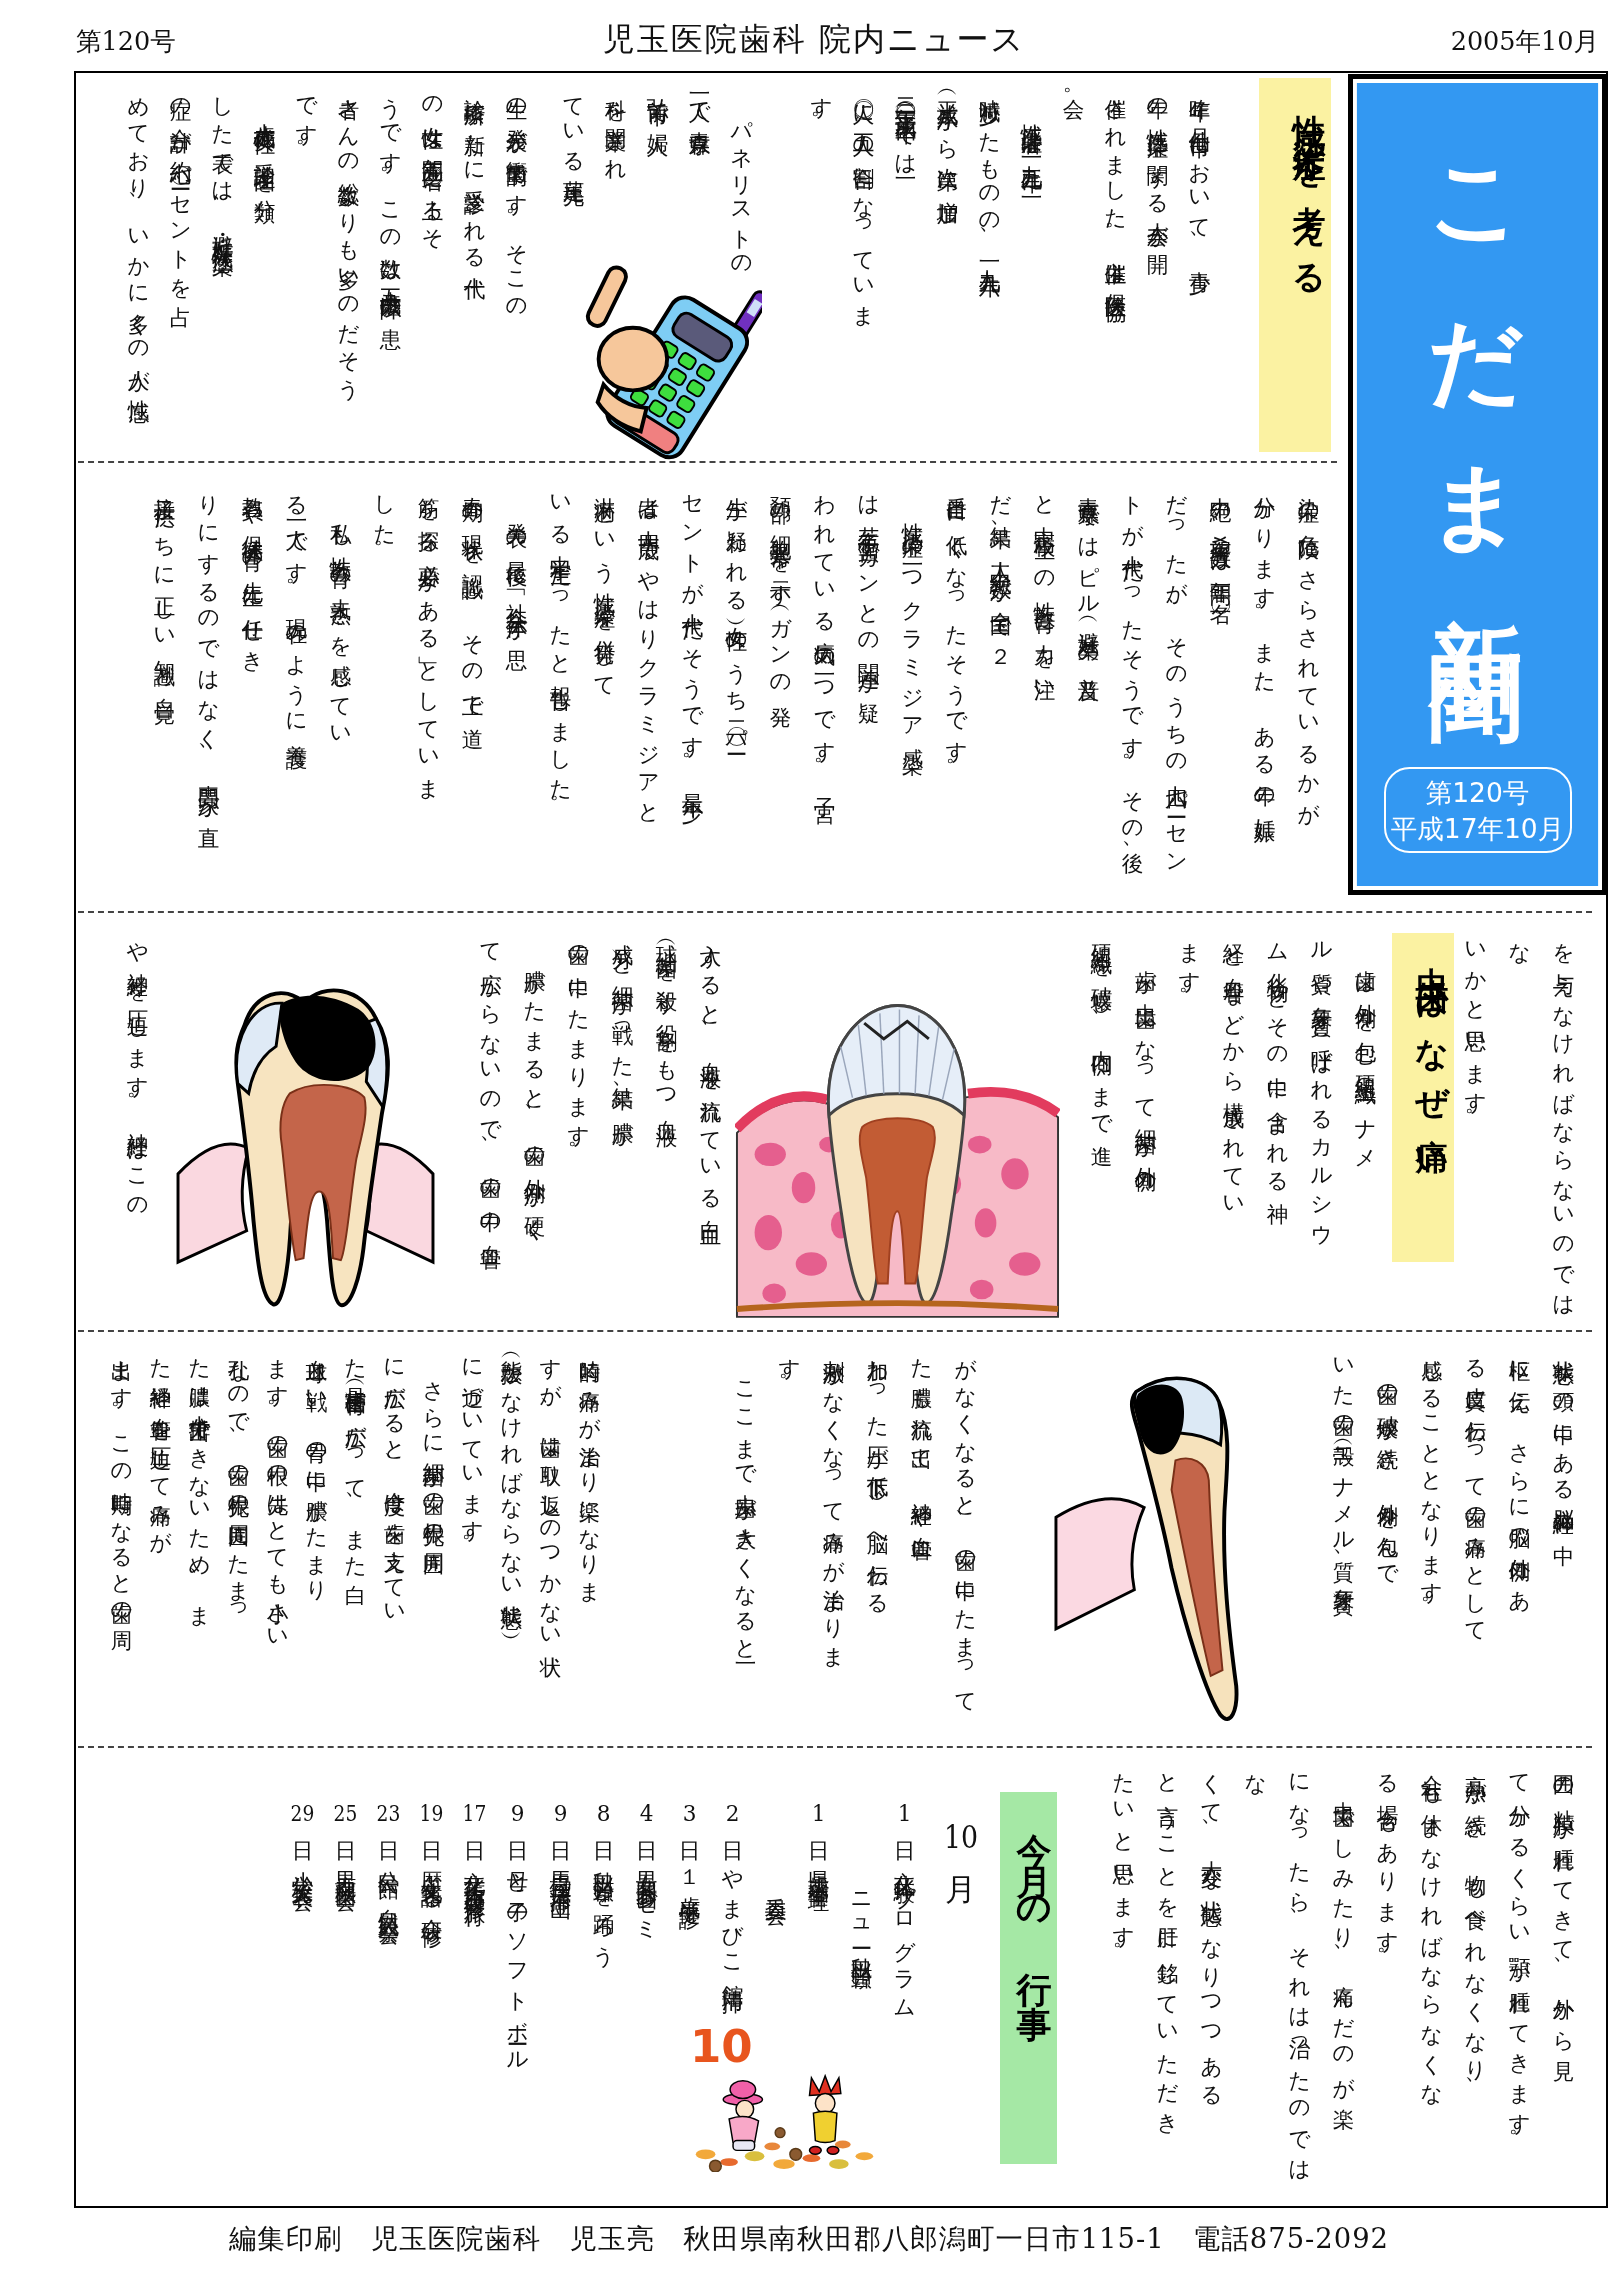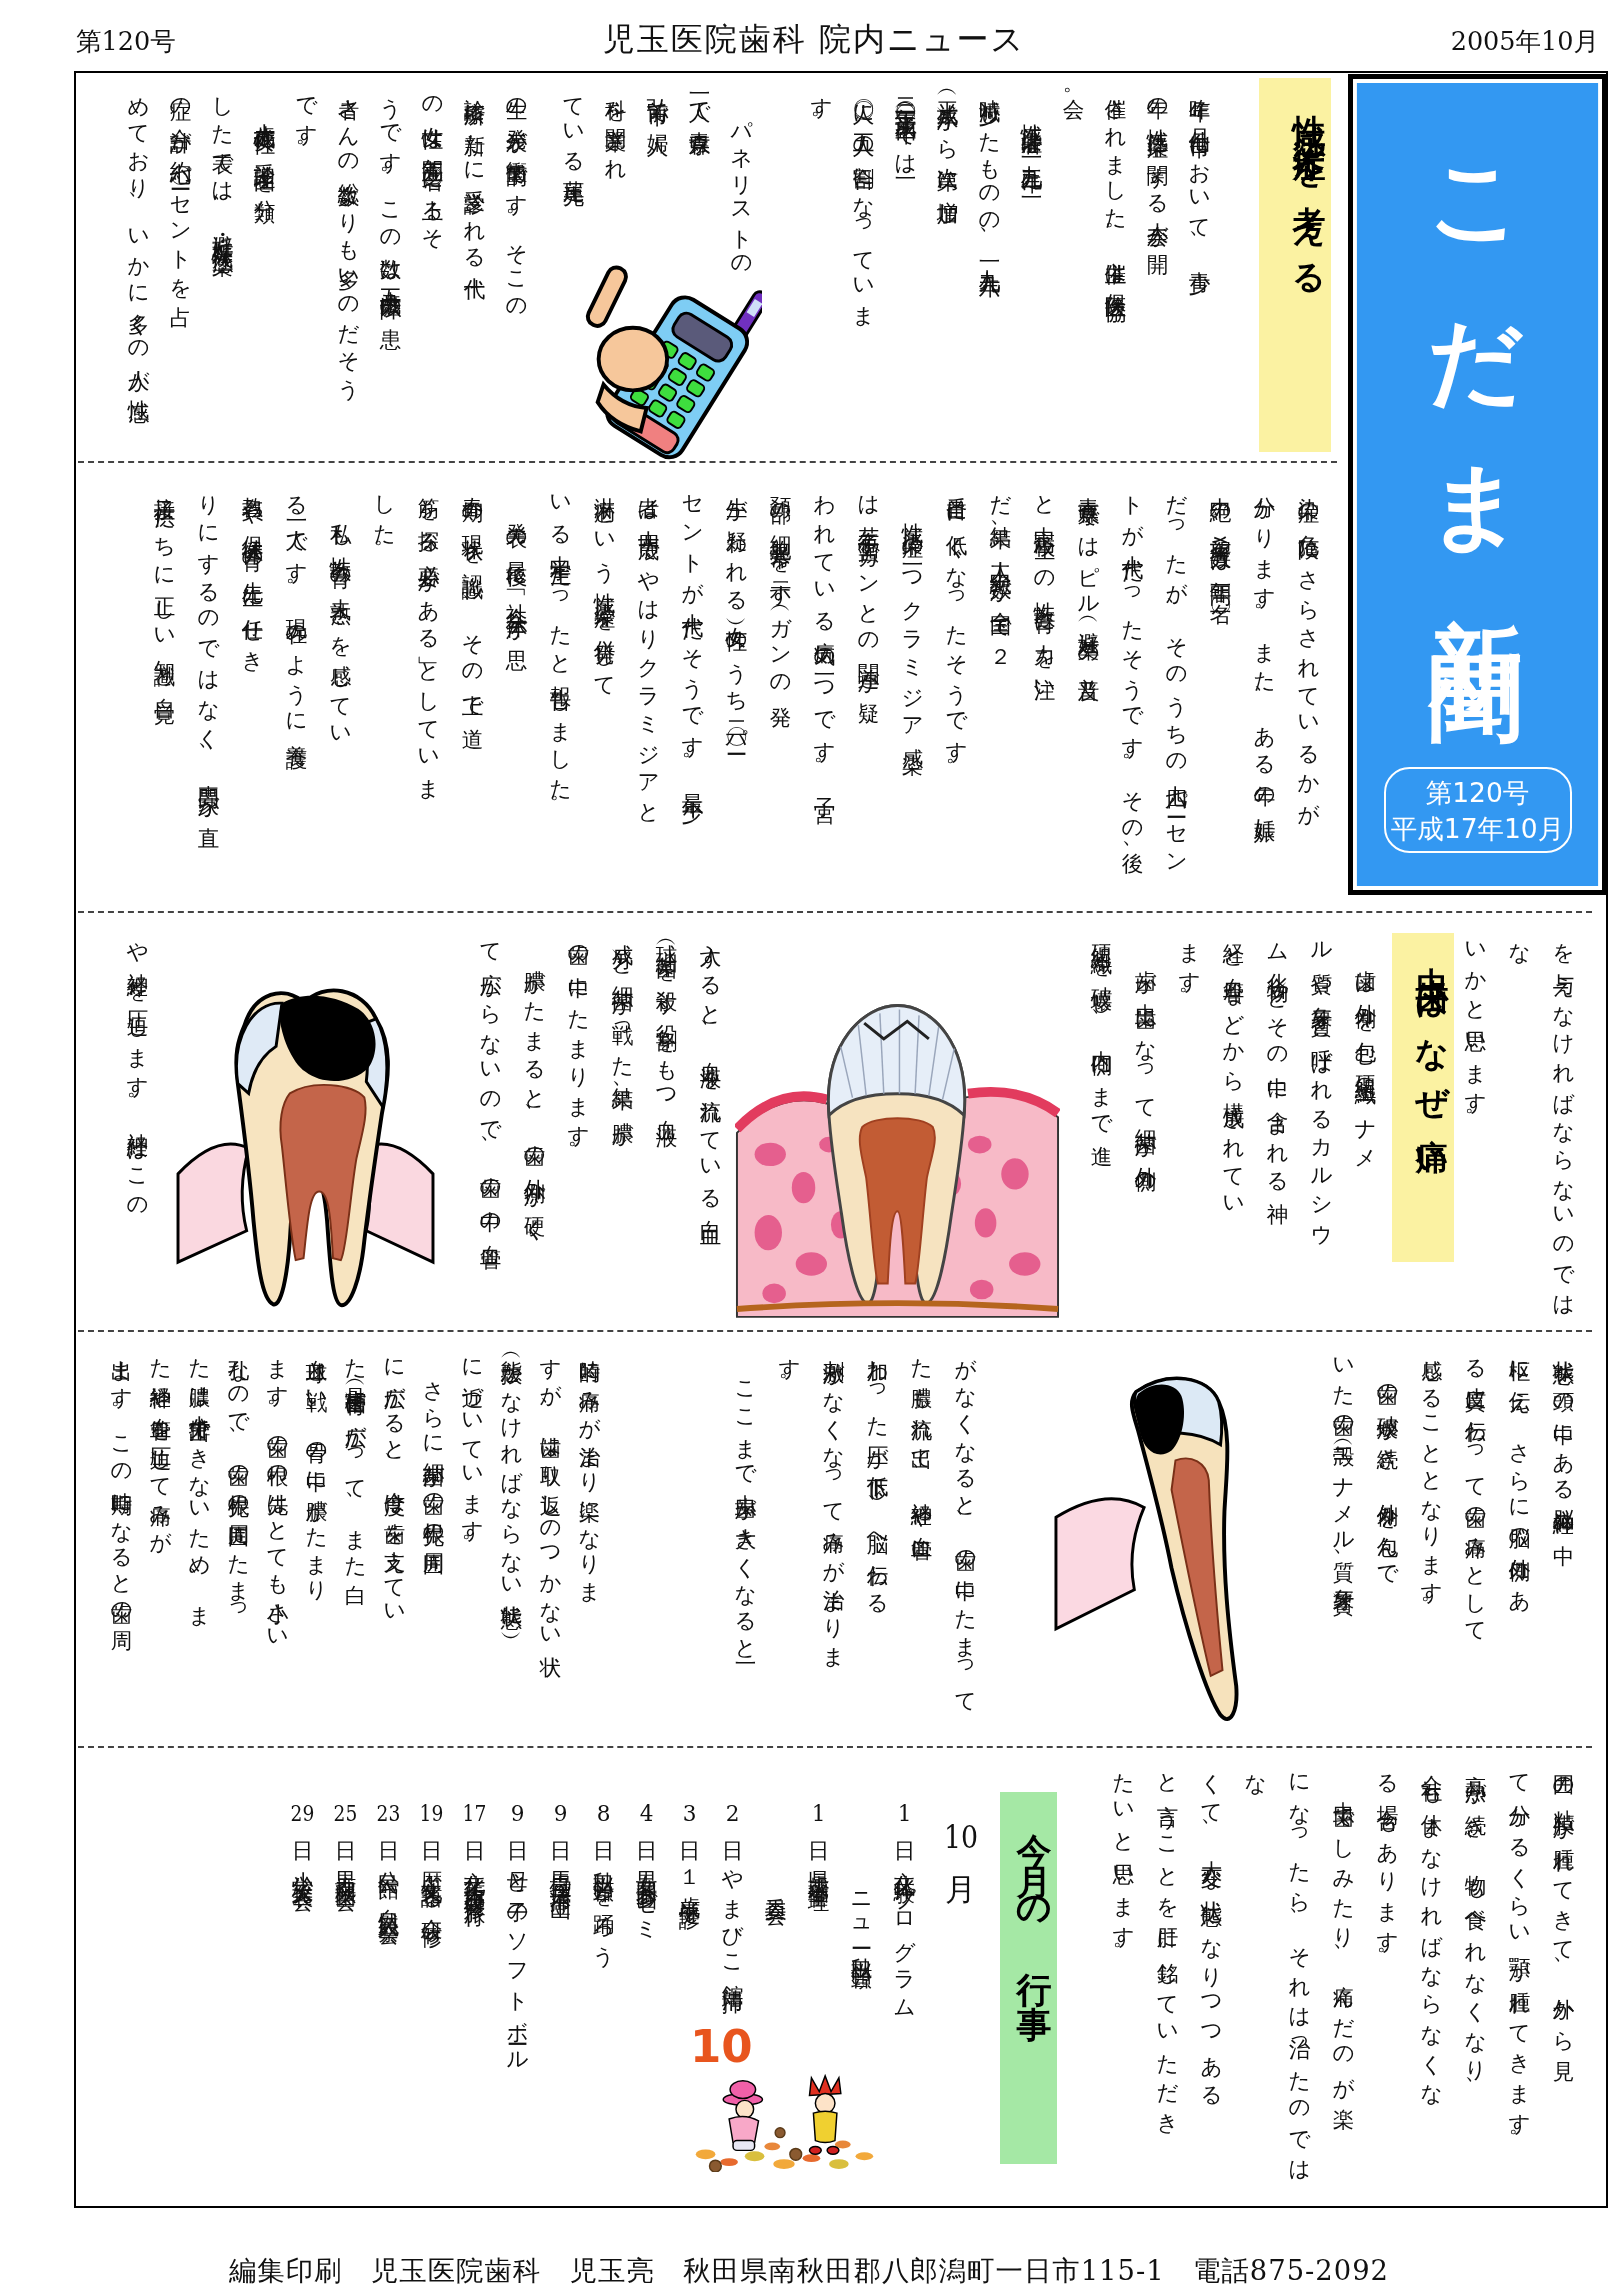--- a/index.html
+++ b/index.html
@@ -57,21 +57,21 @@
   .tcy { text-combine-upright:all; -webkit-text-combine:horizontal; }
   
   .month { left:931px; top:1821px; width:59px; height:118px; font-size:31px; line-height:59px; }
   .events-list {
     position:absolute; writing-mode:vertical-rl; text-orientation:mixed;
     top:1803px; left:279px; width:647px; height:384px;
     font-size:21.6px; line-height:43px; letter-spacing:3.9px;
   }
   .event-line { display:block; }
   
-  .footer { position:absolute; top:2221px; left:0; width:100%; text-align:center; font-size:27.4px; letter-spacing:1px;margin-top:32px; }
+  .footer { position:absolute; top:2221px; left:0; width:100%; text-align:center; font-size:27.4px; letter-spacing:1px; }
   .illus { position:absolute; }
   svg { display:block; width:100%; height:100%; }
 </style>
 </head>
 <body>
 
 <div class="hdr" style="left:76px;">第120号</div>
 <div class="hdr-title">児玉医院歯科 院内ニュース</div>
 <div class="hdr" style="right:19px;">2005年10月</div>
 

